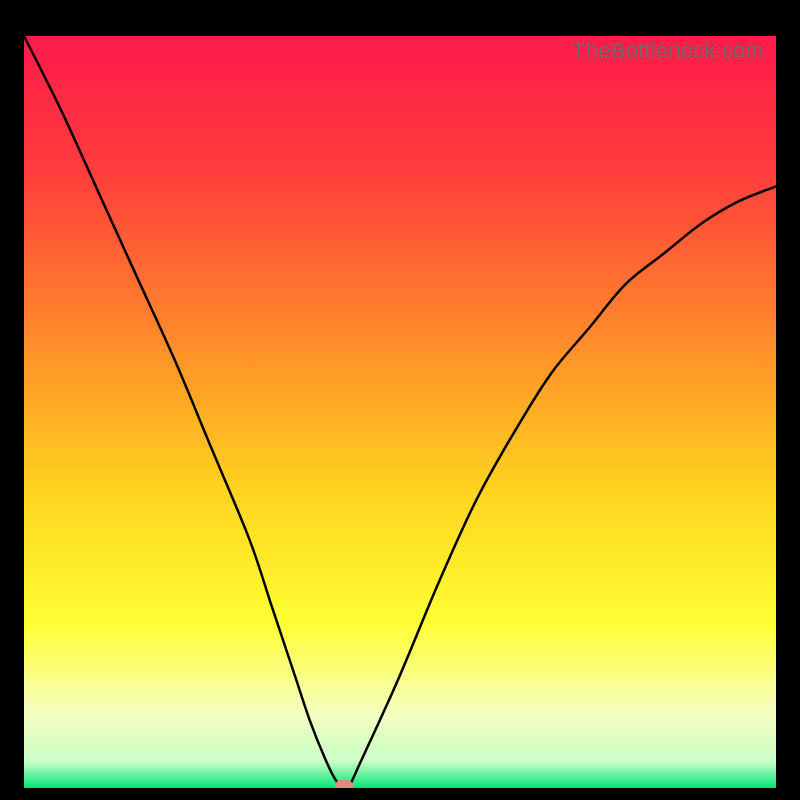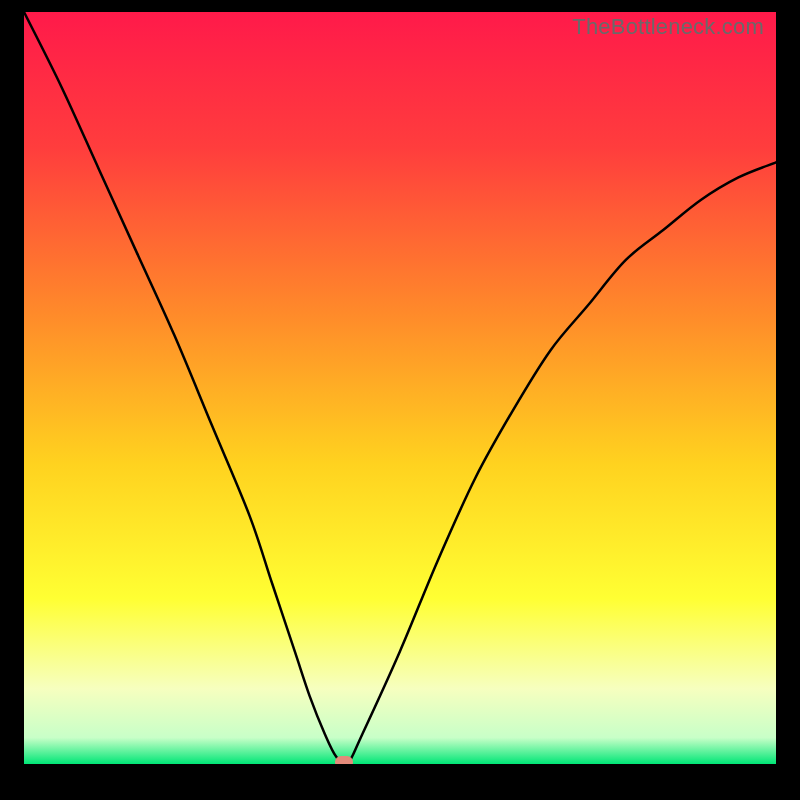--- a/index.html
+++ b/index.html
@@ -12,21 +12,21 @@
     font-family: Arial, Helvetica, sans-serif;
   }
   .frame {
     position: absolute;
     inset: 0;
     background: #000;
   }
   .plot-area {
     position: absolute;
     left: 24px;
-    top: 12px;
+    top: 36px;
     width: 752px;
     height: 752px;
     overflow: hidden;
   }
   .watermark {
     position: absolute;
     top: 2px;
     right: 12px;
     color: #6a6a6a;
     font-size: 22px;

